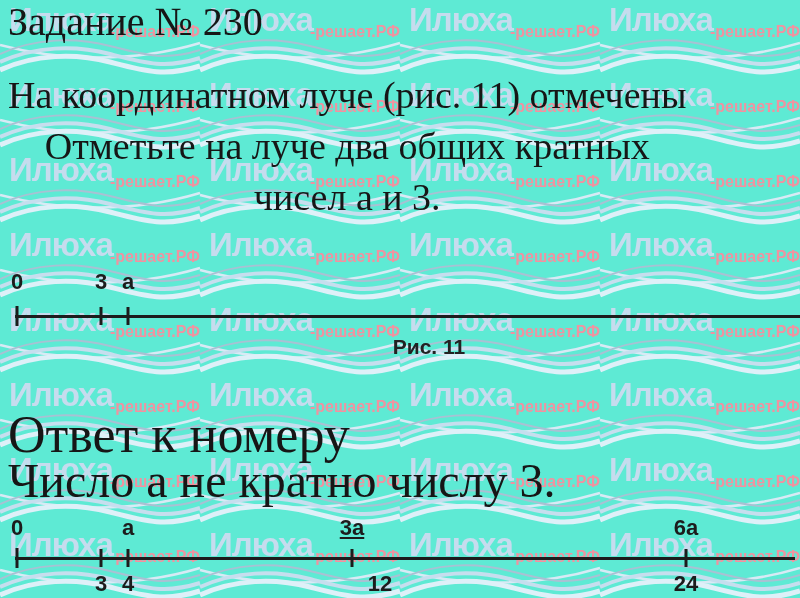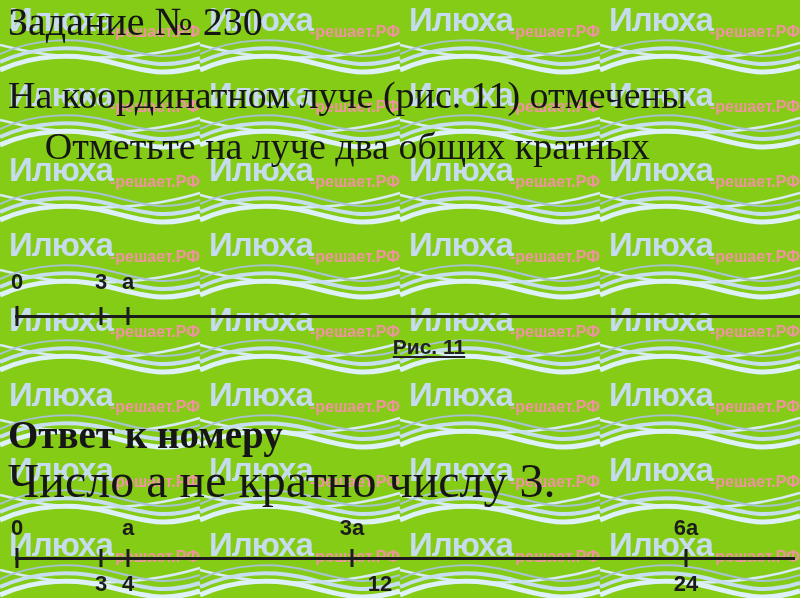--- a/index.html
+++ b/index.html
@@ -1,39 +1,39 @@
 <!DOCTYPE html>
 <html><head>
 <meta charset="utf-8">
 <style>
   html,body { margin:0; padding:0; background:#ffffff; }
   .page {
     position:relative; width:800px; height:598px; overflow:hidden;
-    background:#84cc16; color:#161616;
+    background:#5eead4; color:#161616;
     font-family:"Liberation Serif", serif;
   }
   .bg { position:absolute; left:0; top:0; z-index:0; }
   .wmb { font-family:"Liberation Sans", sans-serif; font-weight:700; font-size:33px; letter-spacing:-1px; fill:#c6dcee; }
   .wmp { font-family:"Liberation Sans", sans-serif; font-weight:700; font-size:16px; fill:#f093a0; }
   .layer { position:absolute; z-index:1; }
   .title { left:8px; top:0; font-size:40px; line-height:44px; white-space:nowrap; }
   .problem { left:8px; top:70px; font-size:38px; line-height:51px;text-align:center; }
   .problem div { white-space:nowrap; }
-  .answer-heading { left:8px; top:412px; font-size:39px; line-height:46px; font-weight:700; white-space:nowrap; }
+  .answer-heading { left:8px; top:412px; font-size:52px; line-height:46px; font-weight:400; white-space:nowrap; }
   .answer-text { left:8px; top:458px; font-size:48px; line-height:46px; white-space:nowrap; }
   .nl-line { position:absolute; height:3px; background:#1c1c1c; z-index:1; }
   .tick { position:absolute; width:3px; height:18px; background:#1c1c1c; z-index:1; transform:translateX(-50%); }
   .tick.start { height:20px; }
   .nl-label {
     position:absolute; z-index:1; transform:translateX(-50%);
     font-family:"Liberation Sans", sans-serif; font-weight:700; font-size:22px; line-height:22px; color:#1c1c1c;
   }
   .fig-caption {
     position:absolute; z-index:1; transform:translateX(-50%);
-    font-family:"Liberation Sans", sans-serif; font-weight:700; font-size:21px; color:#222;text-decoration:underline;
+    font-family:"Liberation Sans", sans-serif; font-weight:700; font-size:21px; color:#222;
   }
 </style>
 </head>
 <body>
 
 <div class="page">
 
   <svg class="bg" width="800" height="598" viewBox="0 0 800 598" aria-hidden="true">
     <defs>
       <g id="wm-tile">
@@ -77,37 +77,38 @@
       <use href="#wm-tile" x="200" y="525"></use>
       <use href="#wm-tile" x="400" y="525"></use>
       <use href="#wm-tile" x="600" y="525"></use>
   </svg>
 
   <div class="layer title">Задание № 230</div>
 
   <div class="layer problem">
     <div>На координатном луче (рис. 11) отмечены</div>
     <div>Отметьте на луче два общих кратных</div>
+    <div>чисел а и 3.</div>
   </div>
 
   <span class="nl-label" style="left:17px;  top:271px;">0</span>
   <span class="nl-label" style="left:101px; top:271px;">3</span>
   <span class="nl-label" style="left:128px; top:271px;">a</span>
   <div class="nl-line" style="left:15px; top:315px; width:785px;"></div>
   <div class="tick start" style="left:17px;  top:306px;"></div>
   <div class="tick" style="left:101px; top:307px;"></div>
   <div class="tick" style="left:128px; top:307px;"></div>
   <div class="fig-caption" style="left:429px; top:335px;">Рис. 11</div>
 
   <div class="layer answer-heading">Ответ к номеру</div>
   <div class="layer answer-text">Число а не кратно числу 3.</div>
 
   <span class="nl-label" style="left:17px;  top:517px;">0</span>
   <span class="nl-label" style="left:128px; top:517px;">a</span>
-  <span class="nl-label" style="left:352px; top:517px;">3a</span>
+  <span class="nl-label" style="left:352px; top:517px;text-decoration:underline;">3a</span>
   <span class="nl-label" style="left:686px; top:517px;text-align:right;">6a</span>
   <div class="nl-line" style="left:15px; top:557px; width:780px;"></div>
   <div class="tick start" style="left:17px;  top:548px;"></div>
   <div class="tick" style="left:101px; top:549px;"></div>
   <div class="tick" style="left:128px; top:549px;"></div>
   <div class="tick" style="left:352px; top:549px;"></div>
   <div class="tick" style="left:686px; top:549px;"></div>
   <span class="nl-label" style="left:101px; top:573px;">3</span>
   <span class="nl-label" style="left:128px; top:573px;">4</span>
   <span class="nl-label" style="left:352px; top:573px;margin-left:28px;">12</span>

